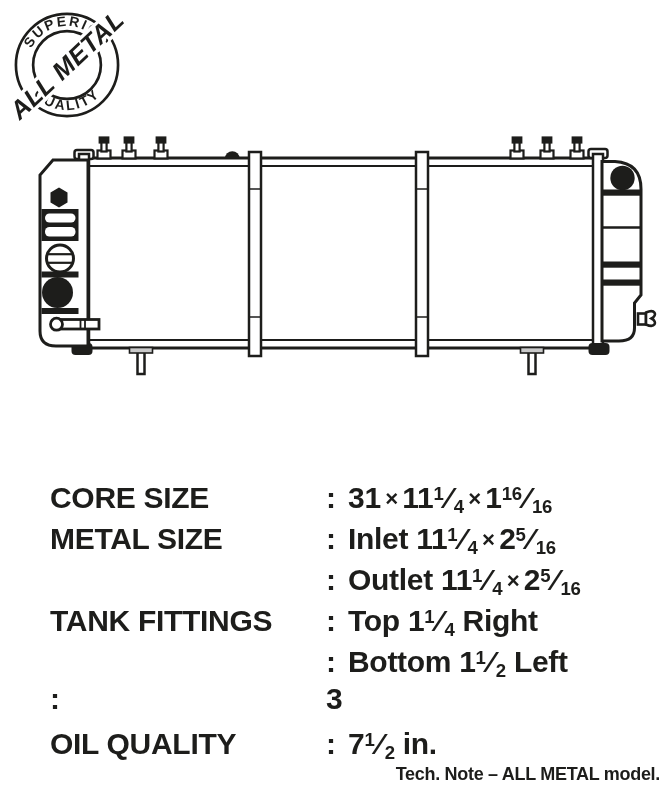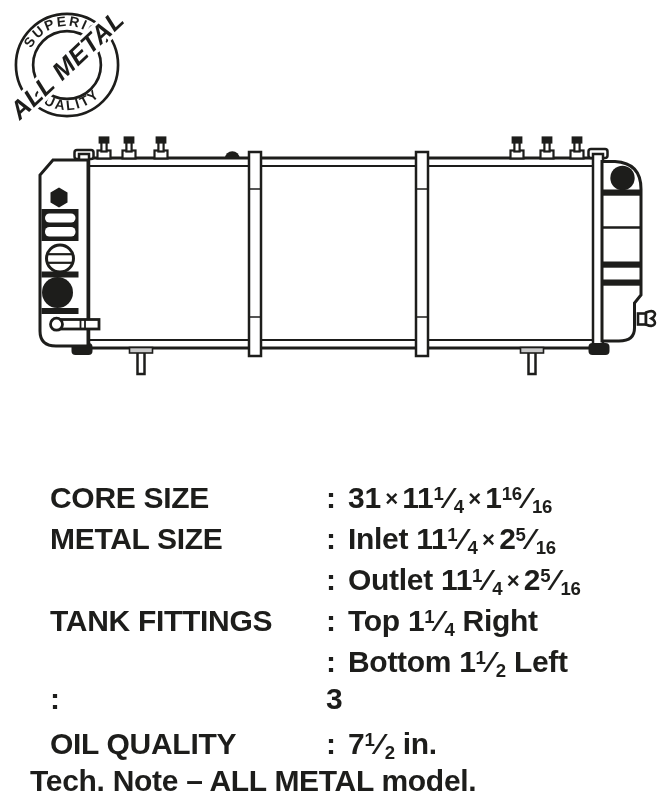--- a/index.html
+++ b/index.html
@@ -16,22 +16,22 @@
   .specs{position:absolute;left:50px;top:473px;width:600px;font-weight:bold;
          font-size:30px;letter-spacing:-0.3px;}
   .spec-row{display:grid;grid-template-columns:276px 22px 1fr;height:41px;
             line-height:41px;align-items:baseline;white-space:nowrap;}
   .spec-label,.spec-colon,.spec-value{display:block;}
   .op{font-size:.74em;vertical-align:.1em;margin:0 .2em;}
   .frac{white-space:nowrap;}
   .fr-n{font-size:.62em;vertical-align:.44em;}
   .fr-s{display:inline-block;width:.34em;text-align:center;overflow:visible;}
   .fr-d{font-size:.62em;vertical-align:-.27em;}
-  .tech-note{position:absolute;left:30px;top:764px;width:630px;text-align:left;
-             font-weight:bold;font-size:30px;letter-spacing:-0.3px;}
+  .tech-note{position:absolute;left:30px;top:764px;width:630px;text-align:right;
+             font-weight:bold;font-size:18px;letter-spacing:-0.3px;}
 </style>
 </head>
 <body>
 
 <div class="page">
 
   <svg class="badge-svg" width="126" height="126" viewBox="0 0 132 132">
     <defs>
       <path id="arc-top" d="M 28.8,83.3 A 41,41 0 1 1 103.2,83.3" fill="none"></path>
       <path id="arc-bottom" d="M 25.3,89.5 A 47,47 0 0 0 106.7,89.5" fill="none"></path>

